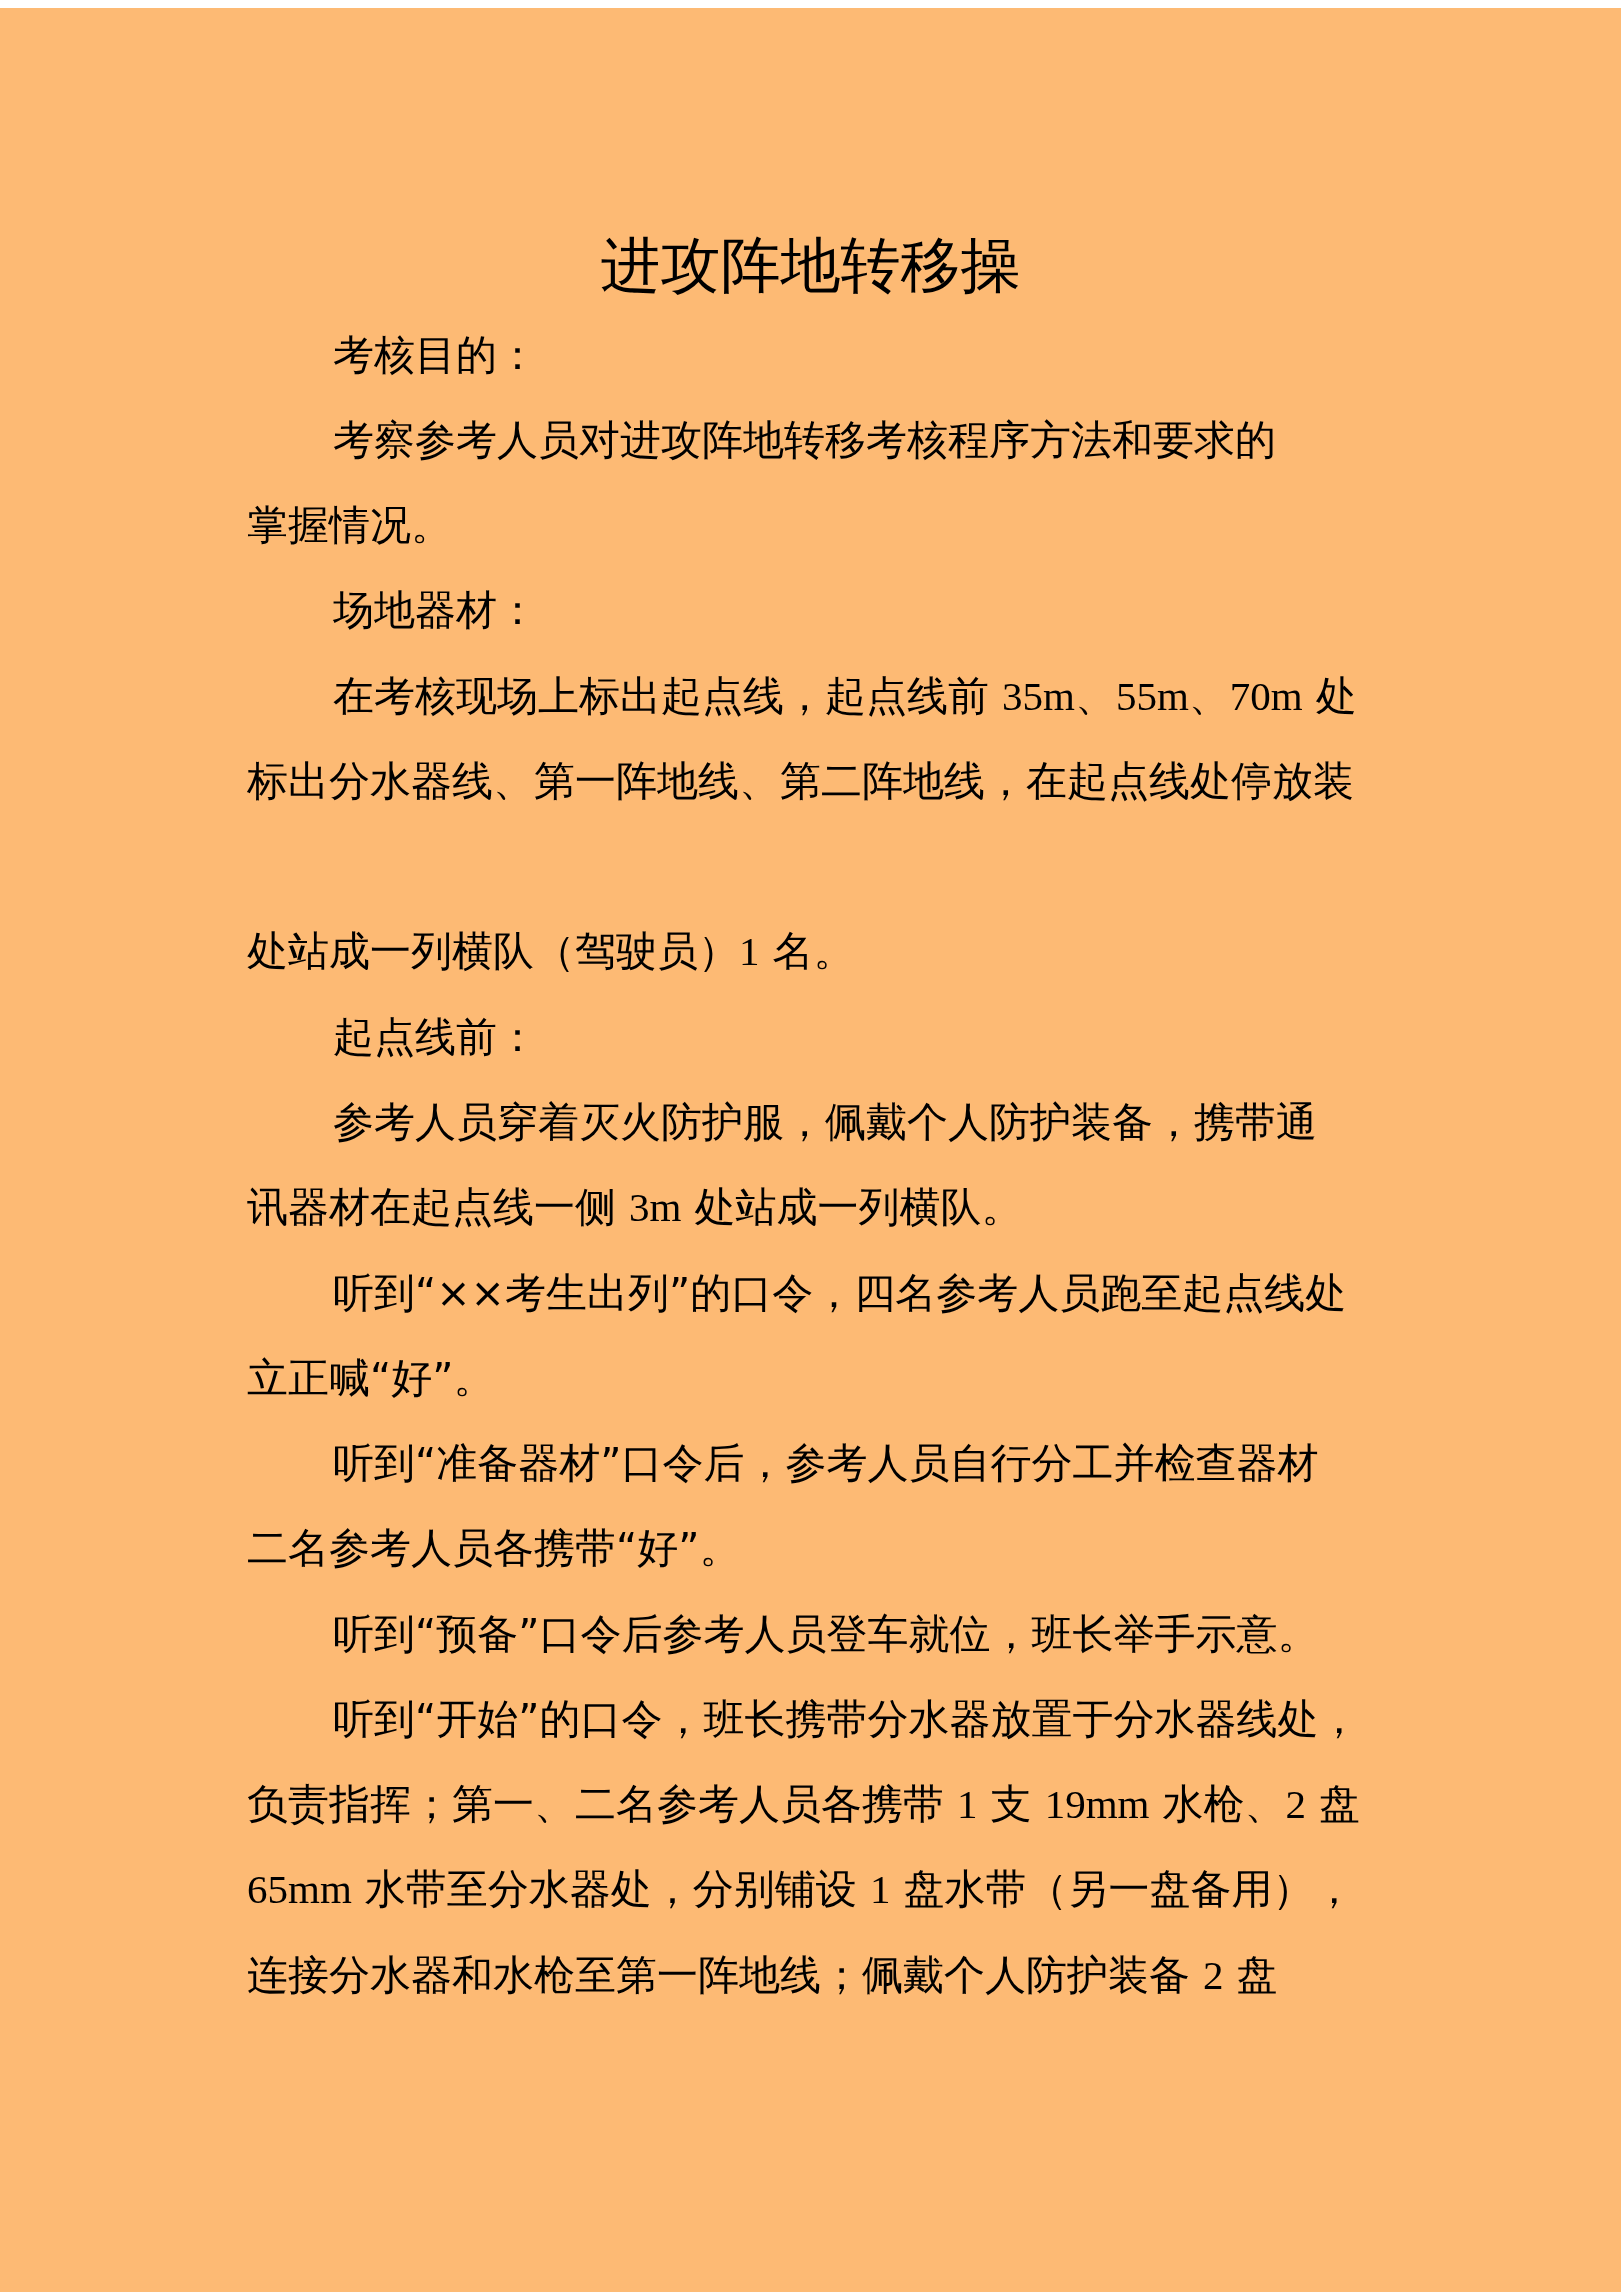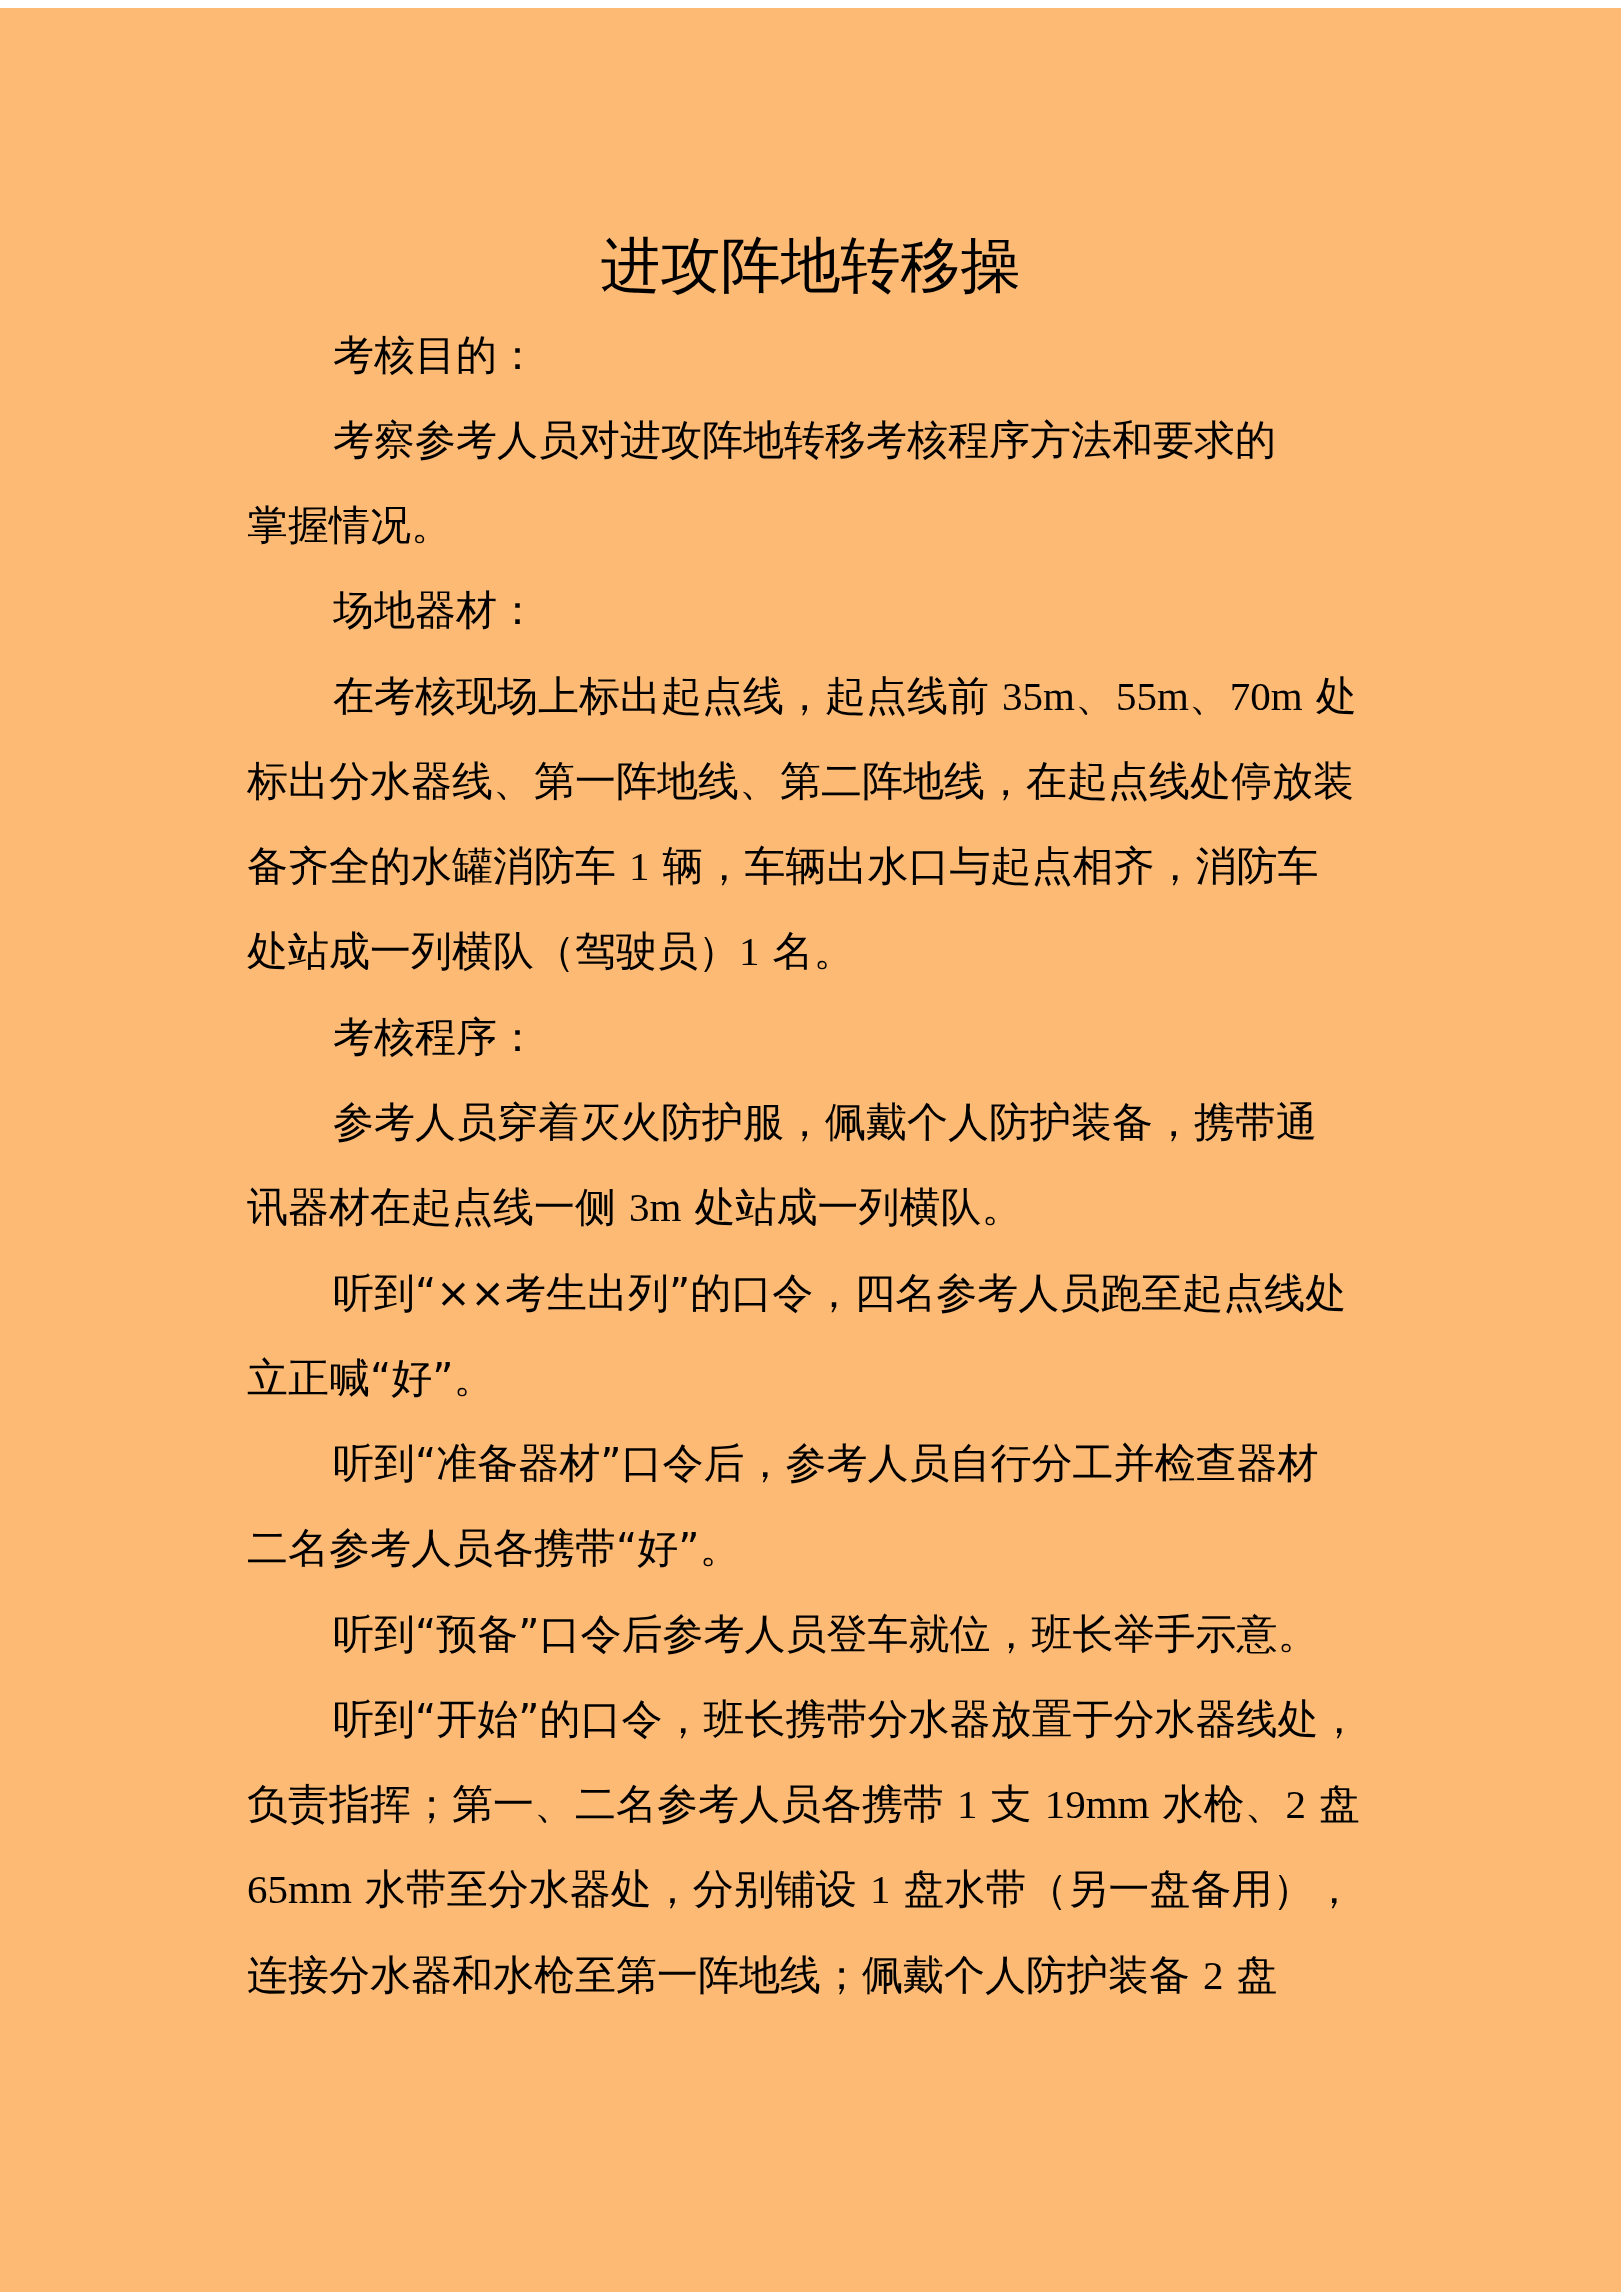--- a/index.html
+++ b/index.html
@@ -71,29 +71,26 @@
   <div class="line indent" style="top:575px">
     <span>场地器材：</span>
   </div>
 
   <div class="line indent" style="top:661px">
     <span>在考核现场上标出起点线，起点线前 </span><span class="num">35m</span><span>、</span><span class="num">55m</span><span>、</span><span class="num">70m</span><span> 处</span>
   </div>
   <div class="line" style="top:746px">
     <span>标出分水器线、第一阵地线、第二阵地线，在起点线处停放装</span>
   </div>
-  <div class="line" style="top:831px">
-    <span>备齐全的水罐消防车 </span><span class="num">1</span><span> 辆，车辆出水口与起点相齐，消防车</span>
-  </div>
   <div class="line" style="top:916px">
     <span>处站成一列横队（驾驶员）</span><span class="num">1</span><span> 名。</span>
   </div>
 
   <div class="line indent" style="top:1002px">
-    <span>考核程序：</span>
+    <span>起点线前：</span>
   </div>
 
   <div class="line indent" style="top:1087px">
     <span>参考人员穿着灭火防护服，佩戴个人防护装备，携带通</span>
   </div>
   <div class="line" style="top:1172px">
     <span>讯器材在起点线一侧 </span><span class="num">3m</span><span> 处站成一列横队。</span>
   </div>
 
   <div class="line indent" style="top:1258px">

